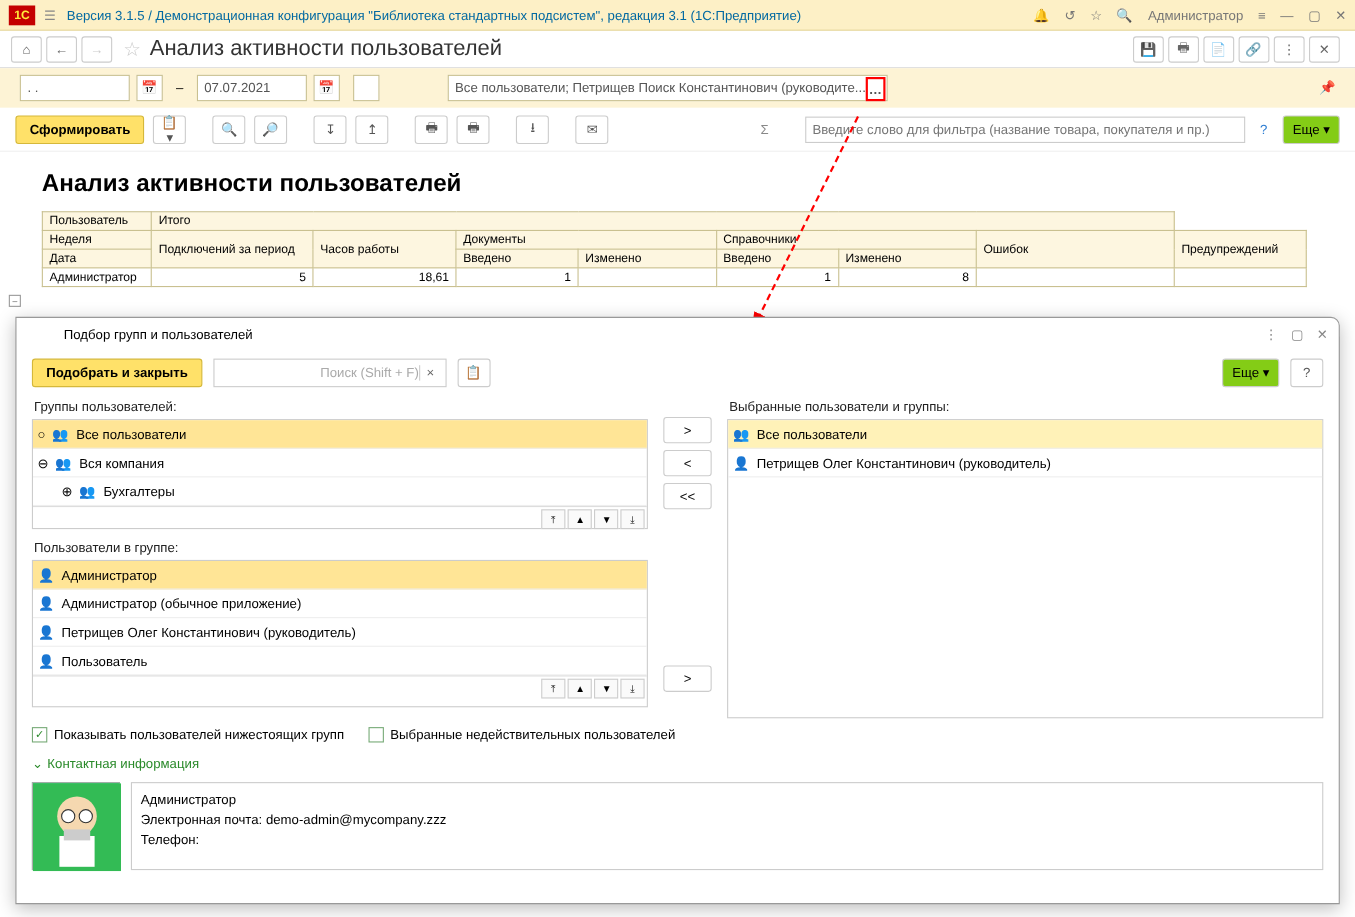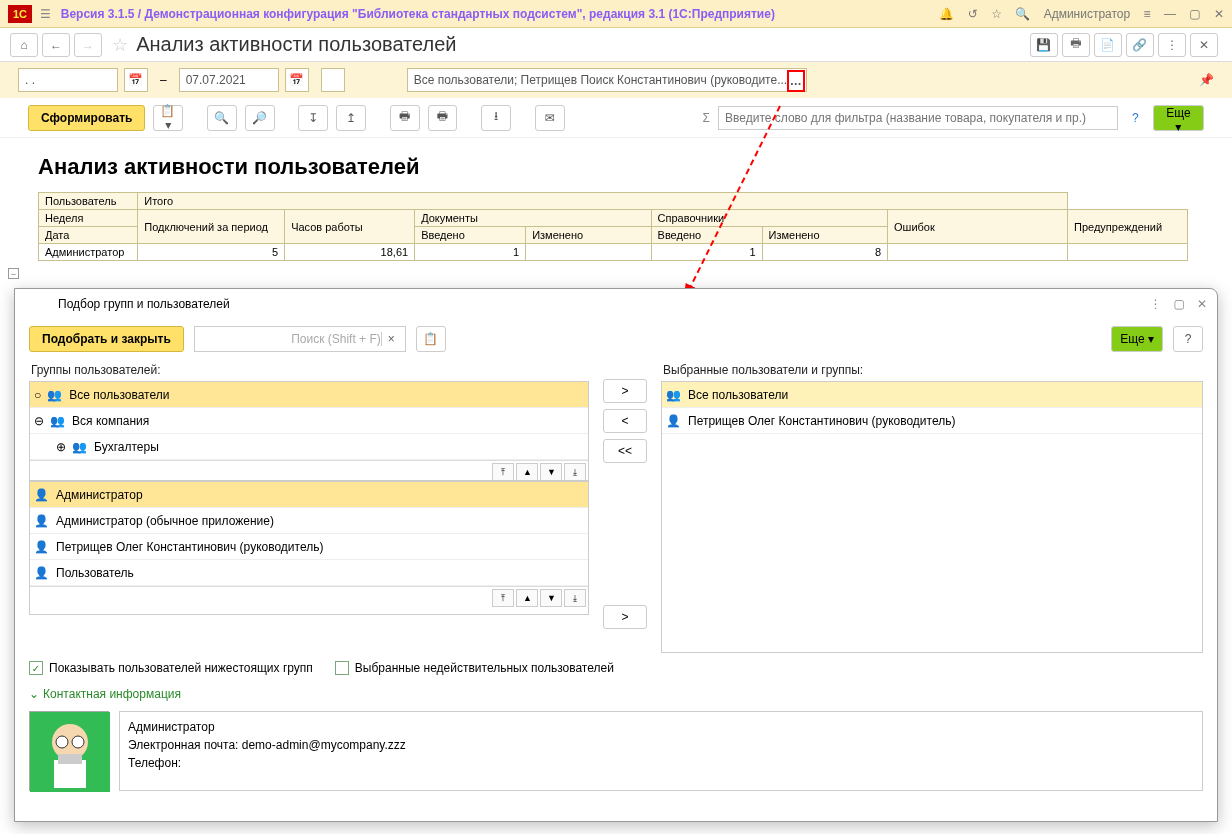--- a/index.html
+++ b/index.html
@@ -1,34 +1,34 @@
 <!DOCTYPE html>
 <html><head>
 <meta charset="utf-8">
 <style>
   * { box-sizing: border-box; font-family: Arial, sans-serif; font-size: 12px; }
   body { margin: 0; background: #fff; width: 1232px; height: 834px; overflow: hidden; position: relative; }
   .titlebar { background: #fdf0c6; height: 28px; display: flex; align-items: center; padding: 0 8px; border-bottom: 1px solid #e0d090; }
   .titlebar .logo { width: 24px; height: 18px; background: #c40000; color: #ffeb3b; font-weight: bold; margin-right: 8px; display:flex; align-items:center; justify-content:center; font-size:11px; }
   .titlebar .burger { margin-right: 10px; color:#888; }
-  .titlebar .title { flex: 1; color: #8b5cf6; font-weight: bold; }
+  .titlebar .title { flex: 1; color: #0369a1; }
   .titlebar .icons span, .titlebar .icons button { margin-left: 10px; color: #777; background:none; border:none; cursor:pointer; }
   .toolbar1 { background: #fff; height: 34px; display:flex; align-items:center; padding: 0 10px; border-bottom:1px solid #ddd; }
   .tbtn { width:28px; height:24px; border:1px solid #ccc; background:#fff; display:inline-flex; align-items:center; justify-content:center; margin-right:4px; color:#666; border-radius:3px; }
   .page-title { font-size: 20px; color: #333; margin-left: 8px; }
   .star { color:#ccc; font-size:18px; margin-left:6px; }
   .toolbar1 .right { margin-left:auto; display:flex; }
   .filterbar { background: #fdf3d5; height: 36px; display:flex; align-items:center; padding: 0 18px; gap: 6px; }
   .input { background:#fff; border:1px solid #c9c090; height:24px; padding:0 6px; display:inline-flex; align-items:center; color:#555; }
   .cal-btn { width: 24px; height:24px; border:1px solid #c9c090; background:#fff; display:inline-flex; align-items:center; justify-content:center; }
   .dash { margin: 0 6px; }
   .userbox { width: 400px; position:relative; }
   .dots-btn { position:absolute; right:1px; top:1px; width:18px; height:22px; border:2px solid red; display:flex; align-items:center; justify-content:center; background:#fff; font-weight:bold; }
   .pin { margin-left:auto; color:#bfa840; }
-  .actionbar { background:#fff; height:40px; display:flex; align-items:center; padding: 0 28px; gap:8px; border-bottom:1px solid #eee; }
+  .actionbar { background:#fff; height:40px; display:flex; align-items:center; padding: 0 14px; gap:8px; border-bottom:1px solid #eee; }
   .btn-yellow { background:#ffe169; border:1px solid #d5b83a; height:26px; padding:0 12px; font-weight:bold; border-radius:3px; }
   .ibtn { width:30px; height:26px; border:1px solid #ccc; background:#fff; display:inline-flex; align-items:center; justify-content:center; color:#555; border-radius:3px; }
   .sep { width:8px; }
   .searchbox { flex:0 0 400px; border:1px solid #ccc; height:24px; padding:0 6px; color:#aaa; margin-left:auto; }
   .help { color:#2a7bd1; margin:0 6px; }
   .more-btn { border:1px solid #ccc; height:26px; padding:0 8px; background:#84cc16; border-radius:3px; }
   .report-area { padding: 10px 18px; position:relative; background:#fff; }
   .report-title { font-size: 22px; font-weight:bold; margin: 6px 0 12px 20px; }
   table.report { border-collapse: collapse; width: 1150px; margin-left:20px; }
   table.report td, table.report th { border:1px solid #c9c090; padding:2px 6px; font-size:11px; background:#fdf6e0; text-align:left; }
@@ -234,20 +234,21 @@
           <span>Бухгалтеры</span>
         </div>
         <div class="sorter">
           <button>⤒</button>
           <button>▲</button>
           <button>▼</button>
           <button>⤓</button>
         </div>
       </div>
 
+      <div class="label" style="margin-top:10px">Пользователи в группе:</div>
       <div class="listbox" style="height:134px">
         <div class="row sel-yellow">
           <span class="ico user">👤</span>
           <span>Администратор</span>
         </div>
         <div class="row">
           <span class="ico user">👤</span>
           <span>Администратор (обычное приложение)</span>
         </div>
         <div class="row">

